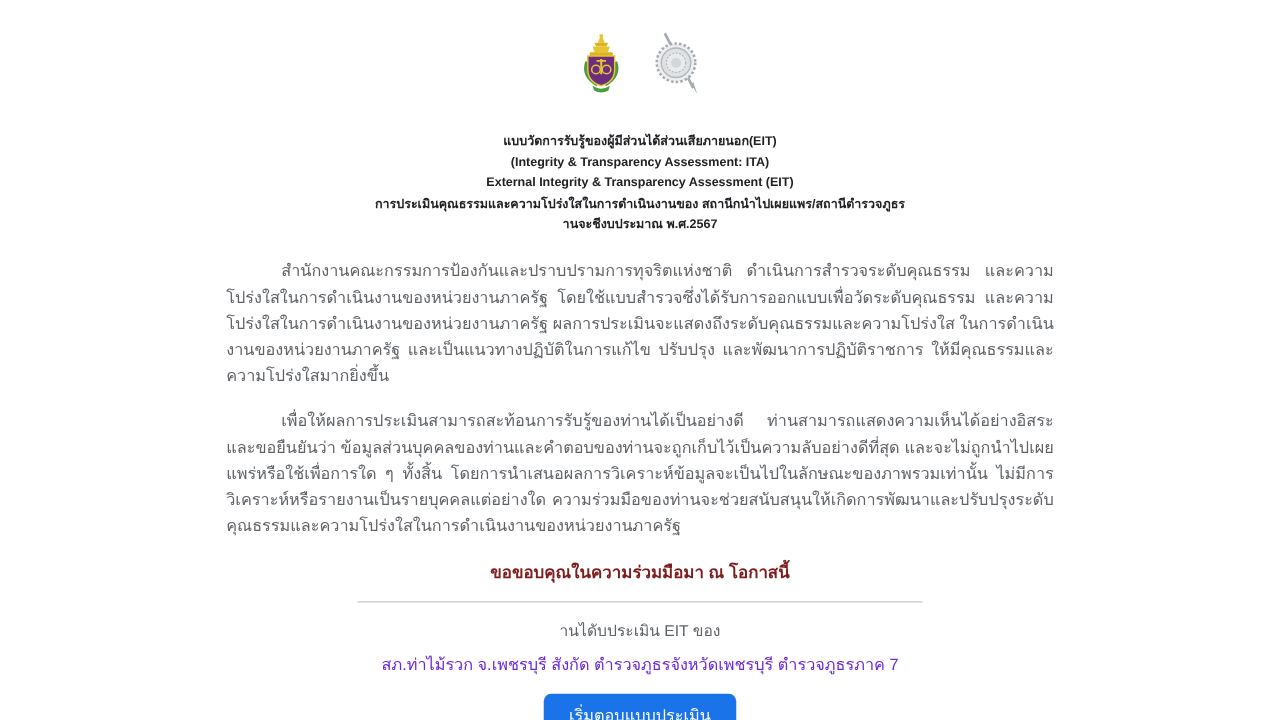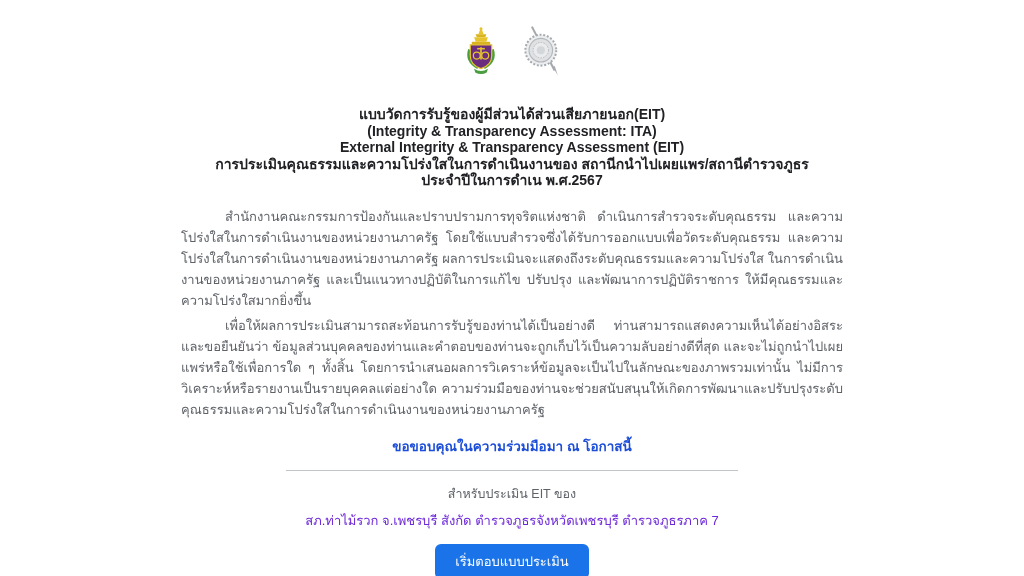--- a/index.html
+++ b/index.html
@@ -19,35 +19,35 @@
     display: flex;
     justify-content: center;
     align-items: center;
     gap: 10px;
     height: 54px;
   }
   .heading-block {
     margin-top: 26px;
     color: #202124;
     font-weight: bold;
-    font-size: 14px;
+    font-size: 10px;
     line-height: 16.5px;
   }
   .para {
-    margin-top: 4px;
+    margin-top: 15px;
     color: #5f6368;
     font-size: 13px;
     line-height: 21px;
     text-align: justify;
     text-indent: 44px;
   }
   .para:first-of-type { margin-top: 17px; }
   .thanks {
     margin-top: 15px;
-    color: #1d4ed8;
+    color: #7f1d1d;
     font-weight: bold;
     font-size: 13.5px;
   }
   .divider {
     width: 452px;
     border: none;
     border-top: 1px solid #c2c6ca;
     margin: 13px auto 0 auto;
   }
   .for-label {
@@ -107,32 +107,32 @@
         <circle cx="33" cy="31" r="5" fill="#d4d7d9"></circle>
       </svg>
     </span>
   </div>
 
   <div class="heading-block">
     <div>แบบวัดการรับรู้ของผู้มีส่วนได้ส่วนเสียภายนอก(EIT)</div>
     <div>(Integrity &amp; Transparency Assessment: ITA)</div>
     <div>External Integrity &amp; Transparency Assessment (EIT)</div>
     <div>การประเมินคุณธรรมและความโปร่งใสในการดำเนินงานของ สถานีกนำไปเผยแพร/สถานีตำรวจภูธร</div>
-    <div>ประจำปีในการดำเน พ.ศ.2567</div>
+    <div>านจะชีงบประมาณ พ.ศ.2567</div>
   </div>
 
   <p class="para">สำนักงานคณะกรรมการป้องกันและปราบปรามการทุจริตแห่งชาติ ดำเนินการสำรวจระดับคุณธรรม และความโปร่งใสในการดำเนินงานของหน่วยงานภาครัฐ โดยใช้แบบสำรวจซึ่งได้รับการออกแบบเพื่อวัดระดับคุณธรรม และความโปร่งใสในการดำเนินงานของหน่วยงานภาครัฐ ผลการประเมินจะแสดงถึงระดับคุณธรรมและความโปร่งใส ในการดำเนินงานของหน่วยงานภาครัฐ และเป็นแนวทางปฏิบัติในการแก้ไข ปรับปรุง และพัฒนาการปฏิบัติราชการ ให้มีคุณธรรมและความโปร่งใสมากยิ่งขึ้น</p>
 
   <p class="para">เพื่อให้ผลการประเมินสามารถสะท้อนการรับรู้ของท่านได้เป็นอย่างดี ท่านสามารถแสดงความเห็นได้อย่างอิสระ และขอยืนยันว่า ข้อมูลส่วนบุคคลของท่านและคำตอบของท่านจะถูกเก็บไว้เป็นความลับอย่างดีที่สุด และจะไม่ถูกนำไปเผยแพร่หรือใช้เพื่อการใด ๆ ทั้งสิ้น โดยการนำเสนอผลการวิเคราะห์ข้อมูลจะเป็นไปในลักษณะของภาพรวมเท่านั้น ไม่มีการวิเคราะห์หรือรายงานเป็นรายบุคคลแต่อย่างใด ความร่วมมือของท่านจะช่วยสนับสนุนให้เกิดการพัฒนาและปรับปรุงระดับคุณธรรมและความโปร่งใสในการดำเนินงานของหน่วยงานภาครัฐ</p>
 
   <div class="thanks">ขอขอบคุณในความร่วมมือมา ณ โอกาสนี้</div>
 
   <hr class="divider">
 
-  <div class="for-label">สำหรับประเมิน EIT ของ</div>
+  <div class="for-label">านไดับประเมิน EIT ของ</div>
 
   <a class="agency-link">สภ.ท่าไม้รวก จ.เพชรบุรี สังกัด ตำรวจภูธรจังหวัดเพชรบุรี ตำรวจภูธรภาค 7</a>
 
   <div class="start-btn-wrap">
     <button class="start-btn">เริ่มตอบแบบประเมิน</button>
   </div>
 
 </div>
 
 </body></html>

